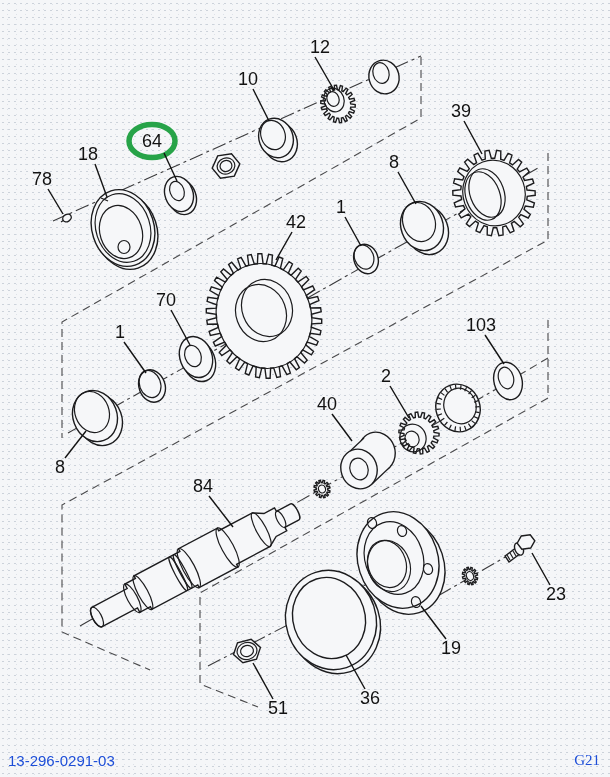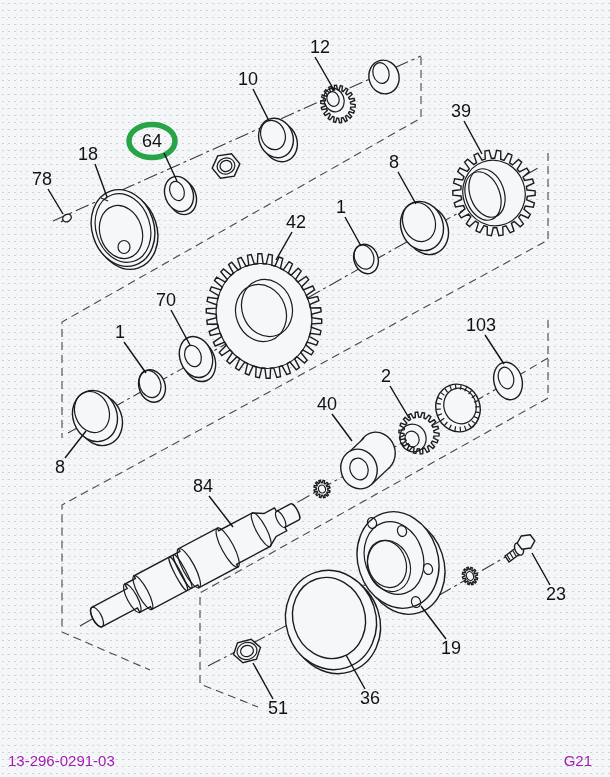--- a/index.html
+++ b/index.html
@@ -14,25 +14,25 @@
     background-position:0 0, 3px 2px;
   }
   svg{position:absolute;left:0;top:0;}
   .part{fill:#f6f7f9;stroke:#1c1c1e;stroke-width:1.4;}
   .thin{fill:none;stroke:#1c1c1e;stroke-width:1.2;}
   .axis{fill:none;stroke:#3a3a3c;stroke-width:1.1;stroke-dasharray:14 4 3 4;}
   .bound{fill:none;stroke:#4a4a4c;stroke-width:1.1;stroke-dasharray:8 5;}
   .callout-text{font-family:"Liberation Sans",sans-serif;font-size:18px;fill:#121212;}
   .leader{stroke:#121212;stroke-width:1.4;}
   .footer{
-    position:absolute;bottom:8px;font-size:15px;color:#a21caf;
+    position:absolute;bottom:8px;font-size:15px;color:#1d4ed8;
     font-family:"Liberation Sans",sans-serif;
   }
   #doc-code{left:8px;}
-  #page-id{right:18px;}
+  #page-id{right:10px;font-family:Liberation Serif, serif;}
 </style>
 </head>
 <body>
 
 <svg id="diagram" width="610" height="777" viewBox="0 0 610 777">
 
   <g>
     <path class="bound" d="M421,57 L421,118 L62,322 L62,438"></path>
     <path class="bound" d="M548,153 L548,240 L62,505 L62,632 L150,670"></path>
     <path class="bound" d="M548,320 L548,398 L200,593 L200,684 L258,707"></path>

